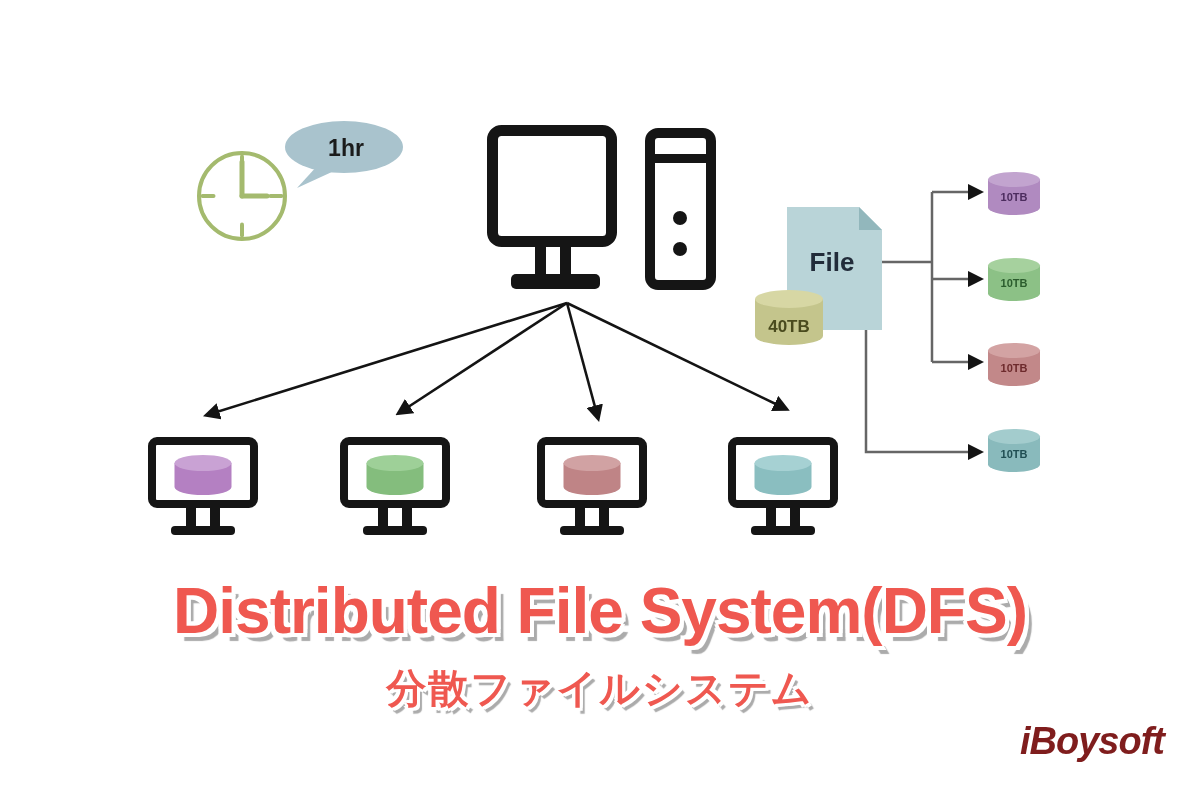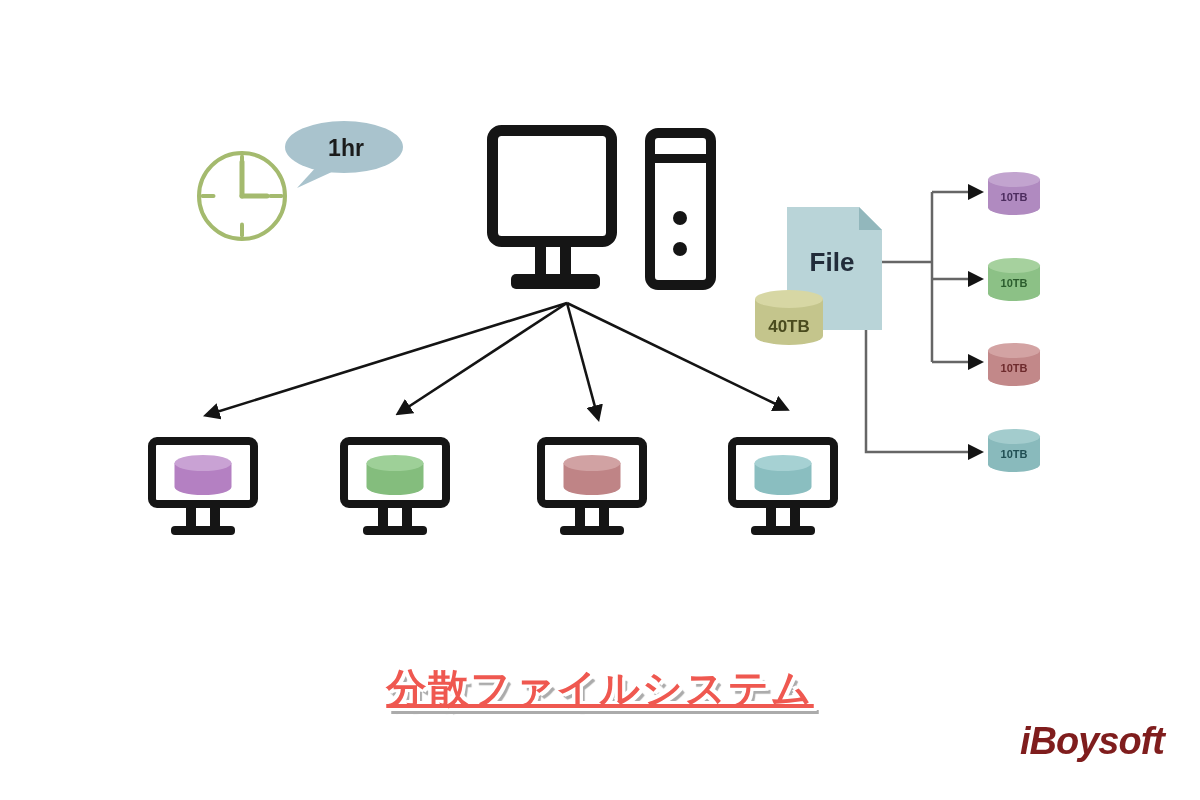--- a/index.html
+++ b/index.html
@@ -23,21 +23,20 @@
   .title-sub{
     position:absolute;left:0;top:666px;width:100%;text-align:center;
     font-size:40px;font-weight:bold;letter-spacing:2px;line-height:1.1;
     color:#ef5850;
     text-shadow:
       -3px -3px 0 #fff, 0 -3px 0 #fff, 3px -3px 0 #fff,
       -3px 0 0 #fff, 3px 0 0 #fff,
       -3px 3px 0 #fff, 0 3px 0 #fff, 3px 3px 0 #fff,
       5px 6px 1px #ababab;
     white-space:nowrap;
-    text-decoration:underline;
   }
   .brand-logo{
     position:absolute;right:36px;top:720px;
     font-size:38px;font-weight:bold;font-style:italic;letter-spacing:-1px;
     color:#7f1d1d;
   }
 </style>
 </head>
 <body>
 
@@ -152,16 +151,17 @@
     <g>
       <path d="M563.5 463 L563.5 487 A28.5 8 0 0 0 620.5 487 L620.5 463 Z" fill="#bf8486"></path>
       <ellipse cx="592" cy="463" rx="28.5" ry="8" fill="#d1a2a3"></ellipse>
     </g>
     <g>
       <path d="M754.5 463 L754.5 487 A28.5 8 0 0 0 811.5 487 L811.5 463 Z" fill="#8abec0"></path>
       <ellipse cx="783" cy="463" rx="28.5" ry="8" fill="#a6d1d3"></ellipse>
     </g>
   </svg>
 
+  <div class="title-main">Distributed File System(DFS)</div>
   <div class="title-sub">分散ファイルシステム</div>
   <div class="brand-logo">iBoysoft</div>
 
 </div>
 
 </body></html>

